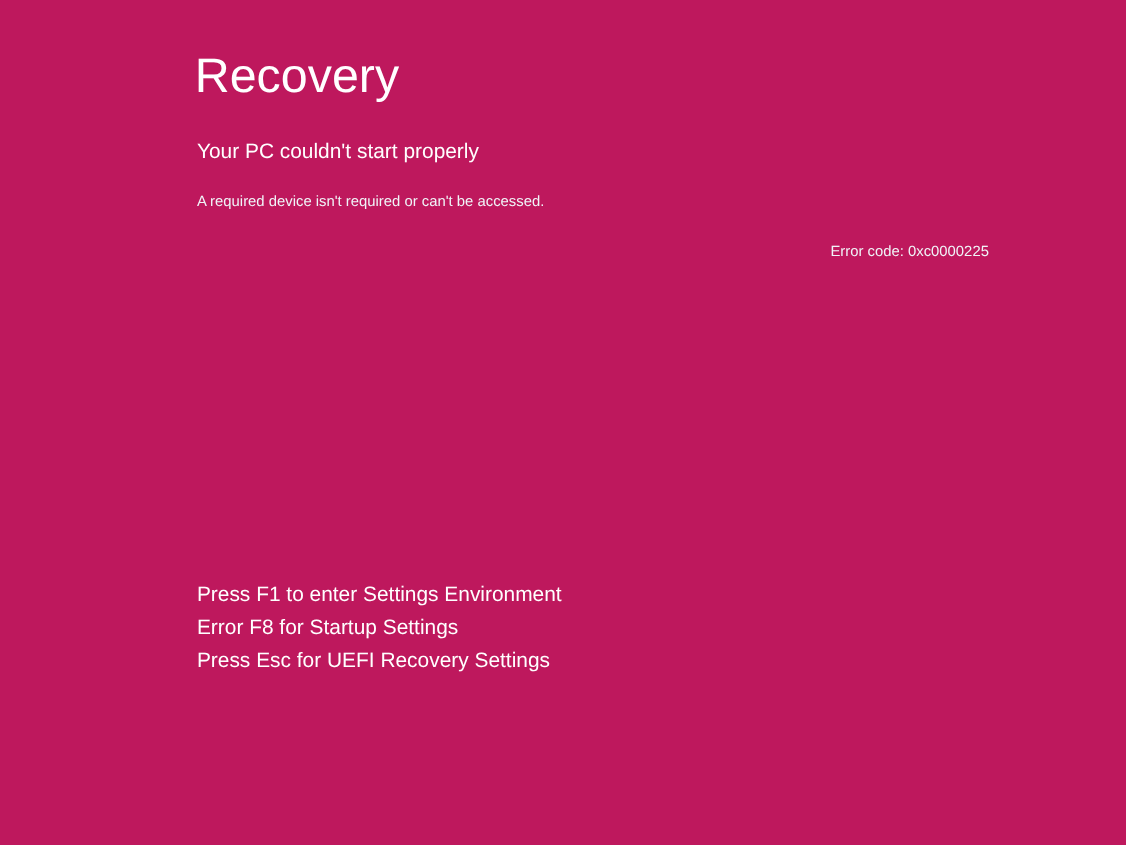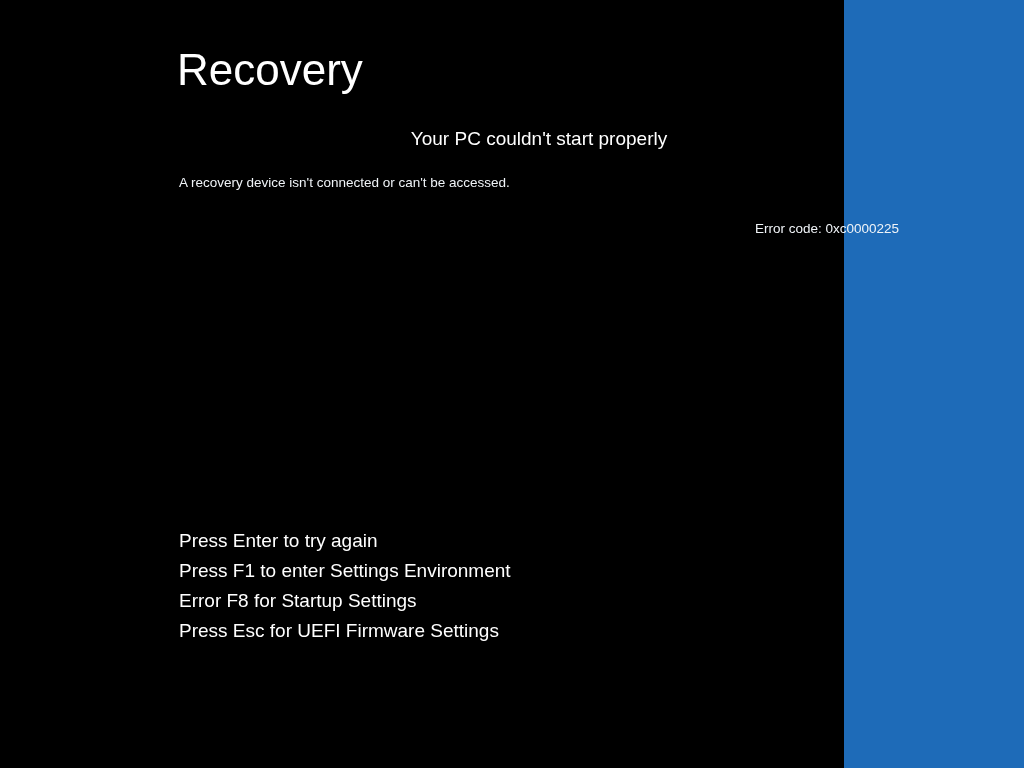--- a/index.html
+++ b/index.html
@@ -10,23 +10,23 @@
     width: 1024px;
     height: 768px;
     overflow: hidden;
     background: #1e6bb8;
     font-family: "Liberation Sans", sans-serif;
     color: #ffffff;
     -webkit-font-smoothing: antialiased;
   }
   .screen {
     position: relative;
-    width: 844px;
+    width: 1024px;
     height: 768px;
-    background: #000000;
+    background: #be185d;
     box-sizing: border-box;
   }
   .content {
     position: absolute;
     left: 179px;
     top: 44px;
     width: 720px;
   }
   .title {
     font-size: 44px;
@@ -35,21 +35,20 @@
     letter-spacing: 0px;
     margin: 0 0 0 -2px;
     color: #ffffff;
   }
   .subtitle {
     font-size: 19px;
     font-weight: 400;
     line-height: 26px;
     margin-top: 30px;
     color: #ffffff;
-    text-align: center;
   }
   .body-text {
     font-size: 13.5px;
     font-weight: 400;
     line-height: 20px;
     color: #f0f4f8;
   }
   .line-1 { margin-top: 21px; }
   .line-2 { margin-top: 26px; text-align: right; }
   .paragraph {
@@ -73,26 +72,25 @@
 </head>
 <body>
 
 <div class="screen">
 
   <div class="content">
     <div class="title">Recovery</div>
 
     <div class="subtitle">Your PC couldn't start properly</div>
 
-    <div class="body-text line-1">A recovery device isn't connected or can't be accessed.</div>
+    <div class="body-text line-1">A required device isn't required or can't be accessed.</div>
 
     <div class="body-text line-2">Error code: 0xc0000225</div>
 
   </div>
 
   <div class="actions">
-    <div class="action-item">Press Enter to try again</div>
     <div class="action-item">Press F1 to enter Settings Environment</div>
     <div class="action-item">Error F8 for Startup Settings</div>
-    <div class="action-item">Press Esc for UEFI Firmware Settings</div>
+    <div class="action-item">Press Esc for UEFI Recovery Settings</div>
   </div>
 
 </div>
 
 </body></html>

